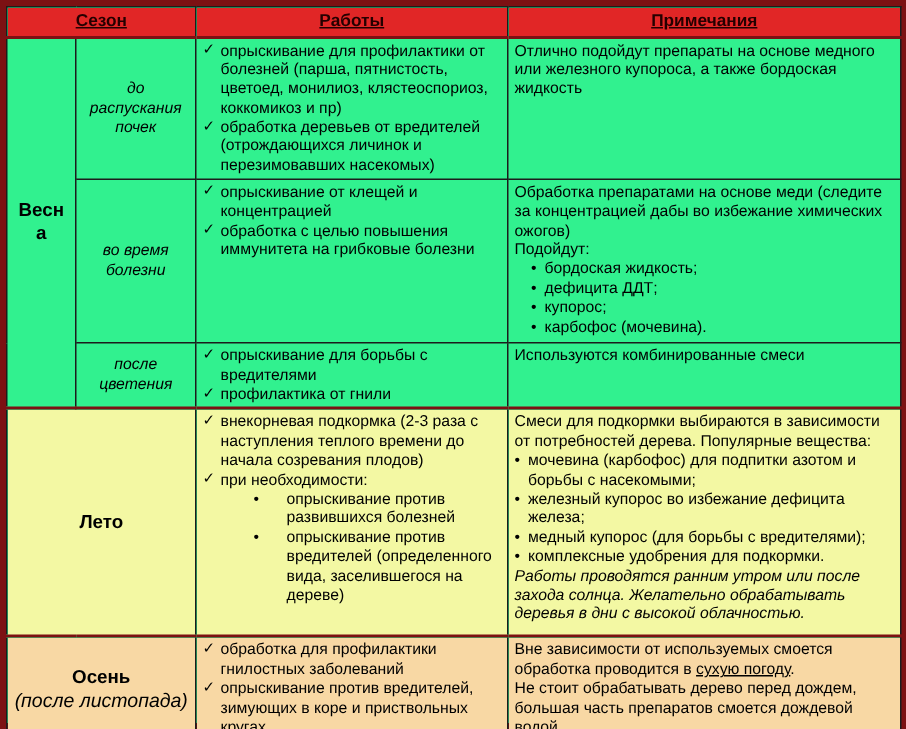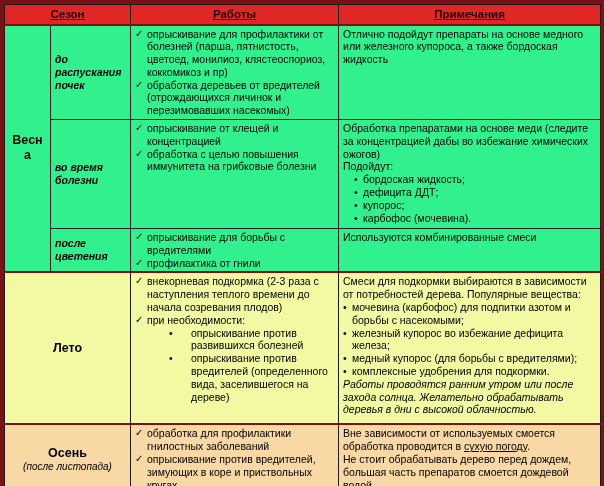--- a/index.html
+++ b/index.html
@@ -37,34 +37,34 @@
   tr.sep td{border-top:2px solid #7c1113;}
   td.season{
     font-weight:bold;
     font-size:12.5px;
     text-align:center;
     vertical-align:middle;
     margin-top:16px;
   }
   td.phase{
     font-style:italic;
+    text-align:center;
     vertical-align:middle;
-    font-weight:bold;
   }
   td.works,td.notes{vertical-align:top;}
   .chk{display:flex;align-items:flex-start;}
   .chk .mk{flex:0 0 12px;font-size:10px;}
   .bul{display:flex;align-items:flex-start;}
   .bul .mk2{flex:0 0 9px;}
   .bul.note-ind{margin-left:11px;}
   .bul.sub{margin-left:34px;}
   .bul.sub .mk2{flex:0 0 22px;}
   .it{font-style:italic;}
   .ul-it{text-decoration:underline;}
-  .season-sub{font-weight:normal;font-style:italic;font-size:10px;display:block;}
+  .season-sub{font-weight:normal;font-style:italic;font-size:13px;display:block;}
 </style>
 </head>
 <body>
 
 <div class="frame">
 <table>
   <colgroup>
     <col style="width:46px">
         <col style="width:80px">
         <col style="width:208px">

